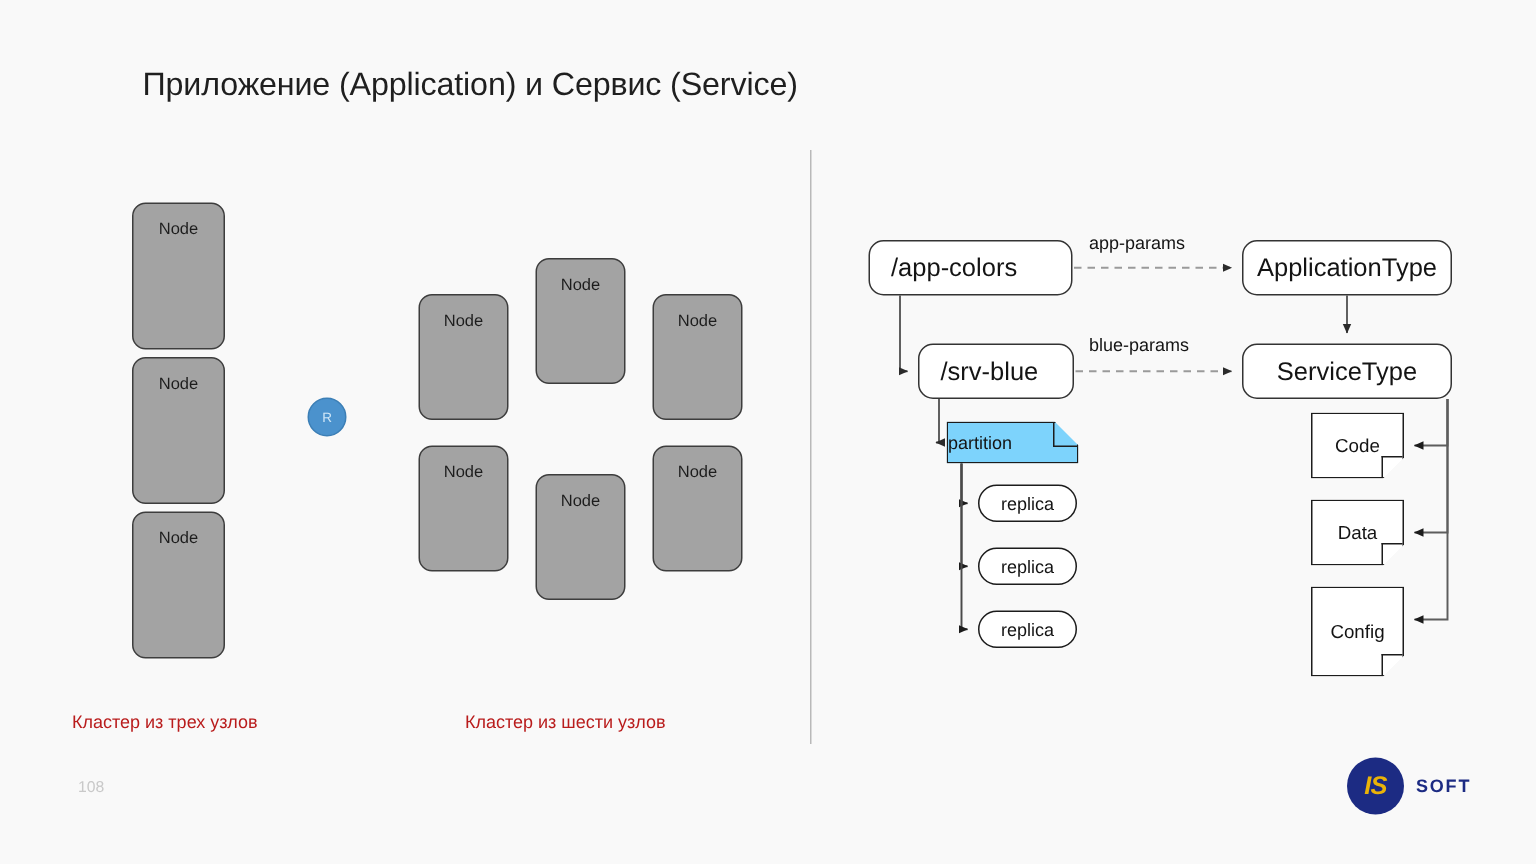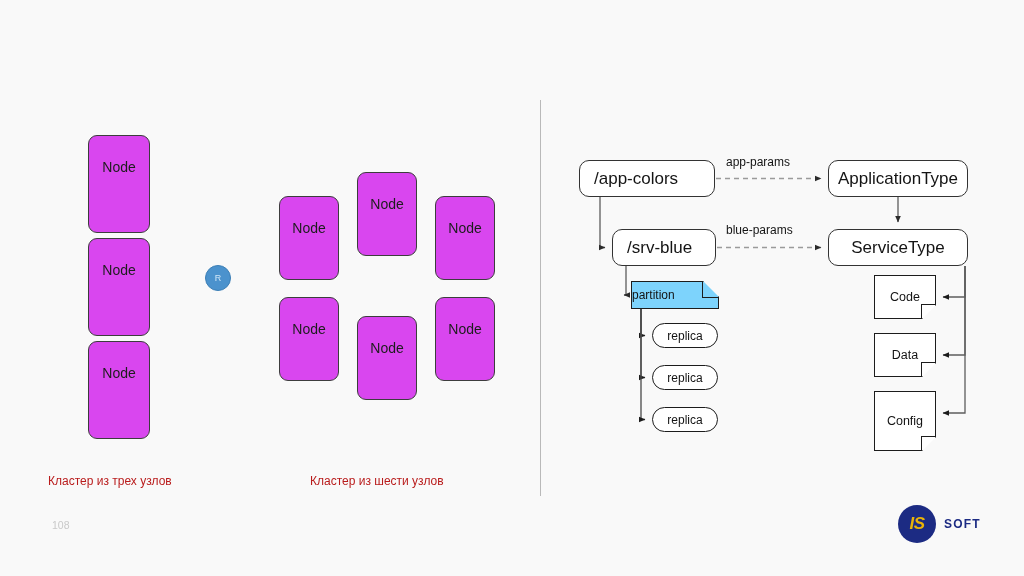--- a/index.html
+++ b/index.html
@@ -32,25 +32,25 @@
     left: 540px; top: 100px;
     width: 1.4px; height: 396px;
     background: #b9b9b9;
   }
 
   
   .node-box {
     position: absolute;
     border: 1.3px solid #3d3d3d;
     border-radius: 9px;
-    background: #d946ef;
-    font-size: 14px;
+    background: #a3a3a3;
+    font-size: 11px;
     color: #1d1d1d;
     text-align: center;
-    padding-top: 23px;
+    padding-top: 11px;
   }
 
   
   #r-badge {
     position: absolute;
     left: 205px; top: 265px;
     width: 26px; height: 26px;
     border-radius: 50%;
     background: #4b92cd;
     border: 1px solid #3c7fb6;
@@ -185,20 +185,21 @@
     font-size: 12px;
     font-weight: bold;
     letter-spacing: 1.2px;
   }
 </style>
 </head>
 <body>
 
 <div id="slide">
 
+  <div id="slide-title">Приложение (Application) и Сервис (Service)</div>
 
   <div id="divider"></div>
 
   <div>
     <div class="node-box" style="left:88px;top:135px;width:62px;height:98px;">Node</div>
     <div class="node-box" style="left:88px;top:238px;width:62px;height:98px;">Node</div>
     <div class="node-box" style="left:88px;top:341px;width:62px;height:98px;">Node</div>
   </div>
 
   <div id="r-badge">

